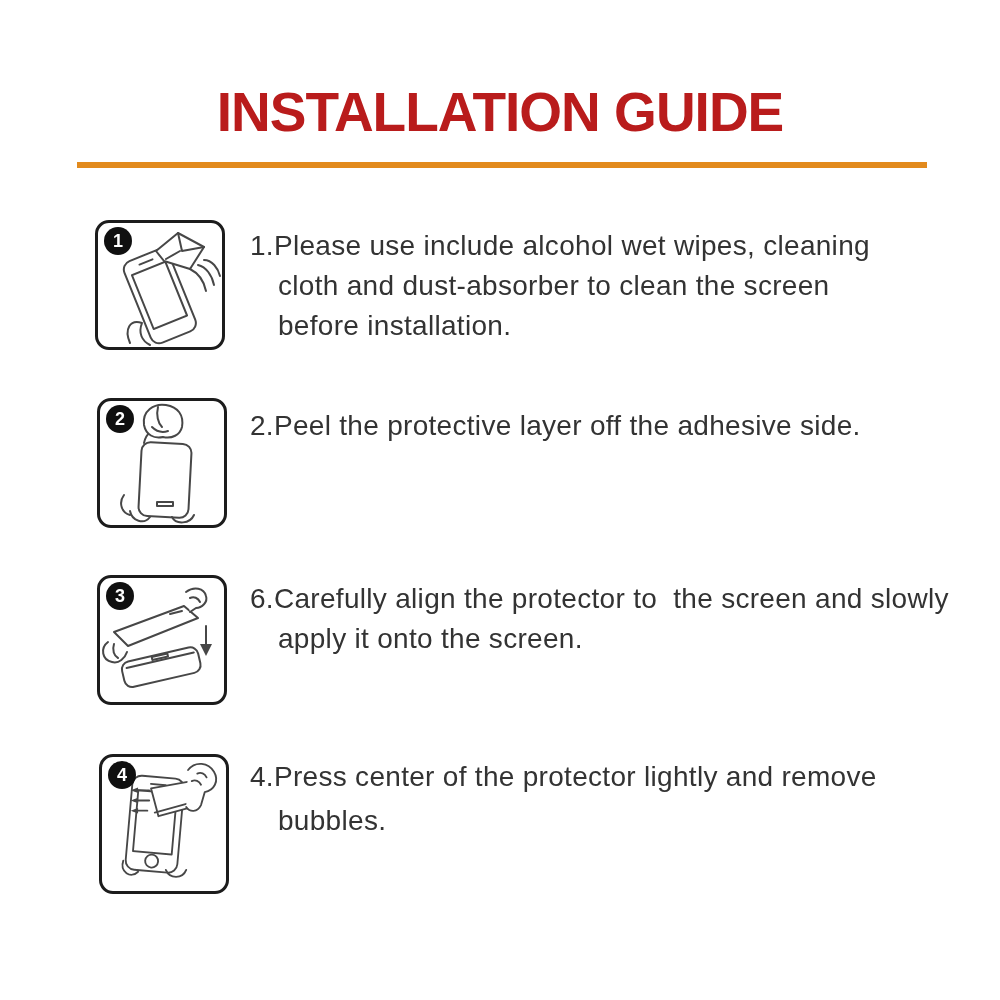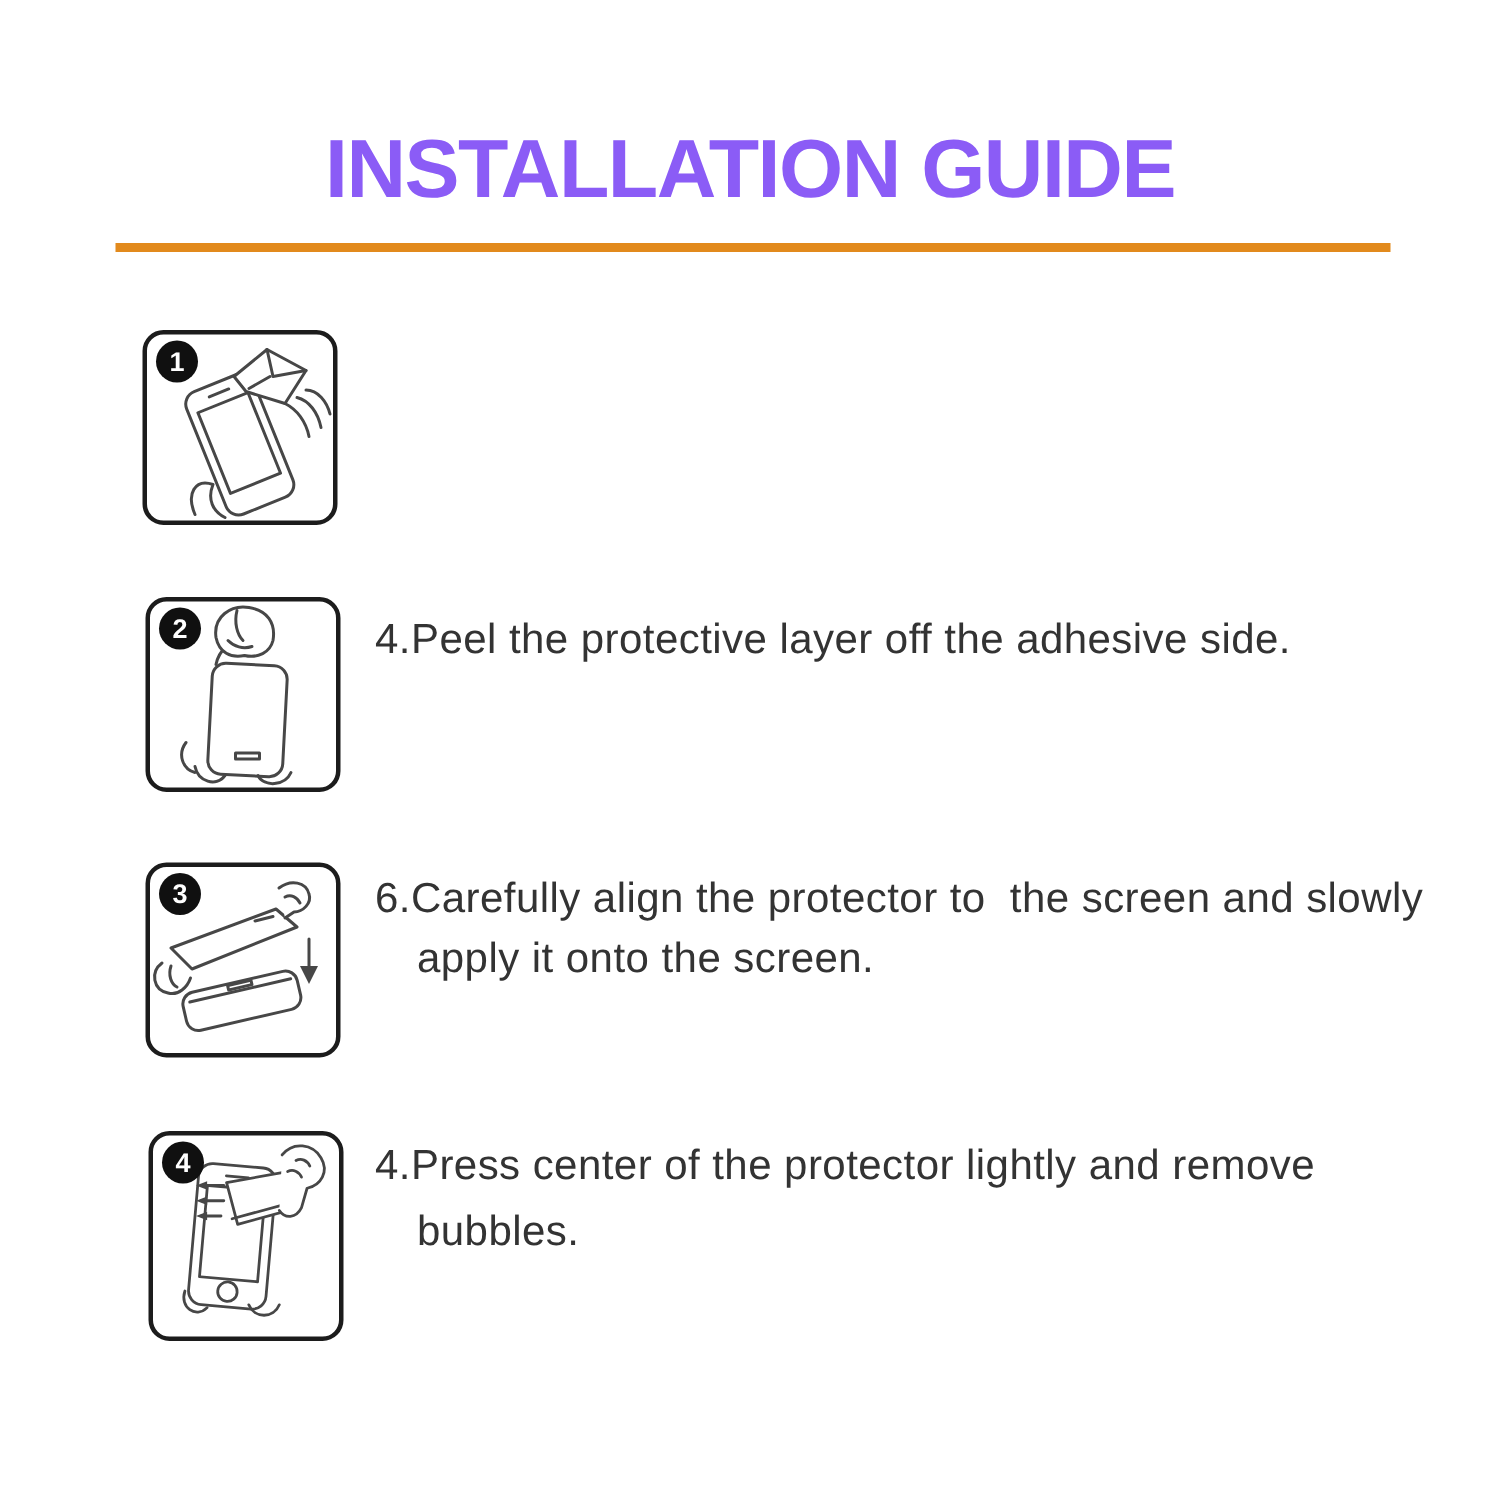--- a/index.html
+++ b/index.html
@@ -80,21 +80,21 @@
   .text-4 { top: 755px; line-height: 44px; }
   .lineart { stroke: #474747; fill: none; stroke-width: 2; stroke-linecap: round; stroke-linejoin: round; }
   .lineart .fillwhite { fill: #ffffff; }
   .lineart .solid { fill: #474747; stroke: none; }
 </style>
 </head>
 <body>
 
 <div class="page">
 
-  <div class="page-title" style="color: #8b5cf6;">INSTALLATION GUIDE</div>
+  <div class="page-title" style="color: #b91c1c;">INSTALLATION GUIDE</div>
 
   <div class="accent-rule" style="background-color: rgb(226, 138, 29);"></div>
 
   <div class="illus-box box-1">
     <div class="badge">1</div>
     <svg viewBox="0 0 124 124">
       <g class="lineart">
         <g transform="rotate(-22 60 74)">
           <rect class="fillwhite" x="38" y="30" width="48" height="88" rx="9"></rect>
           <rect x="44" y="44" width="36" height="58"></rect>
@@ -107,20 +107,23 @@
         </g>
         <g>
           <path d="M92 46 C100 50 106 58 108 68"></path>
           <path d="M100 42 C108 44 114 52 116 62"></path>
           <path d="M106 37 C114 37 120 45 122 53"></path>
           <path class="fillwhite" d="M32 120 C26 106 32 96 44 100 C40 110 44 118 52 122"></path>
         </g>
       </g>
     </svg>
   </div>
+  <div class="step-text text-1">1.Please use include alcohol wet wipes, cleaning
+cloth and dust-absorber to clean the screen
+before installation.</div>
 
   <div class="illus-box box-2">
     <div class="badge">2</div>
     <svg viewBox="0 0 124 124">
       <g class="lineart">
         <g>
           <rect class="fillwhite" x="40" y="42" width="50" height="74" rx="9" transform="rotate(3 65 79)"></rect>
           <path d="M44 42 C46 32 54 26 62 28 L78 32"></path>
           <rect x="57" y="101" width="16" height="4"></rect>
         </g>
@@ -130,21 +133,21 @@
           <path d="M58 6 C56 14 58 22 62 26"></path>
         </g>
         <g>
           <path d="M30 110 C32 120 44 124 50 116"></path>
           <path d="M72 116 C76 124 90 123 94 114"></path>
           <path d="M24 94 C18 102 22 112 30 114"></path>
         </g>
       </g>
     </svg>
   </div>
-  <div class="step-text text-2">4.Peel the protective layer off the adhesive side.</div>
+  <div class="step-text text-2">2.Peel the protective layer off the adhesive side.</div>
 
   <div class="illus-box box-3">
     <div class="badge">3</div>
     <svg viewBox="0 0 124 124">
       <g class="lineart">
         <g transform="rotate(-13 62 88)">
           <rect class="fillwhite" x="22" y="76" width="78" height="26" rx="8"></rect>
           <path d="M27 82 L96 82"></path>
           <rect x="54" y="77" width="16" height="3"></rect>
         </g>

